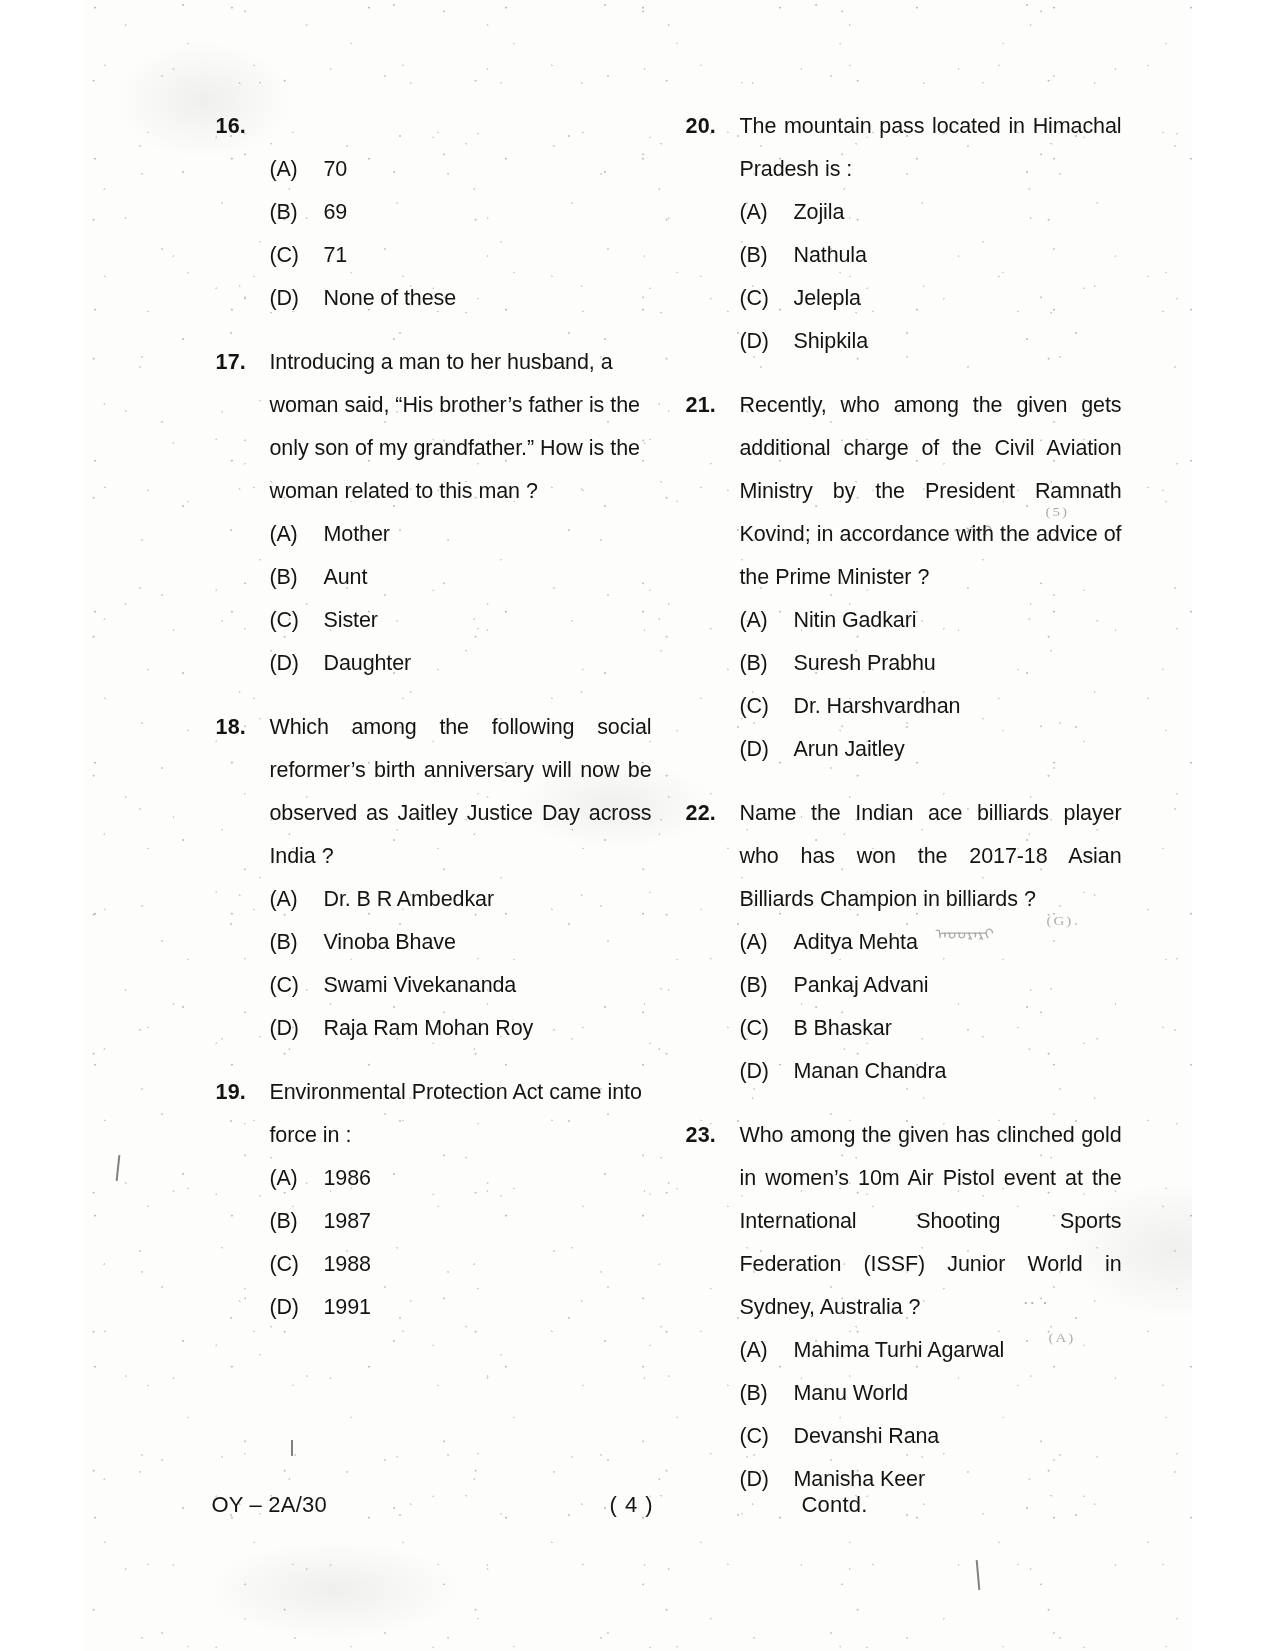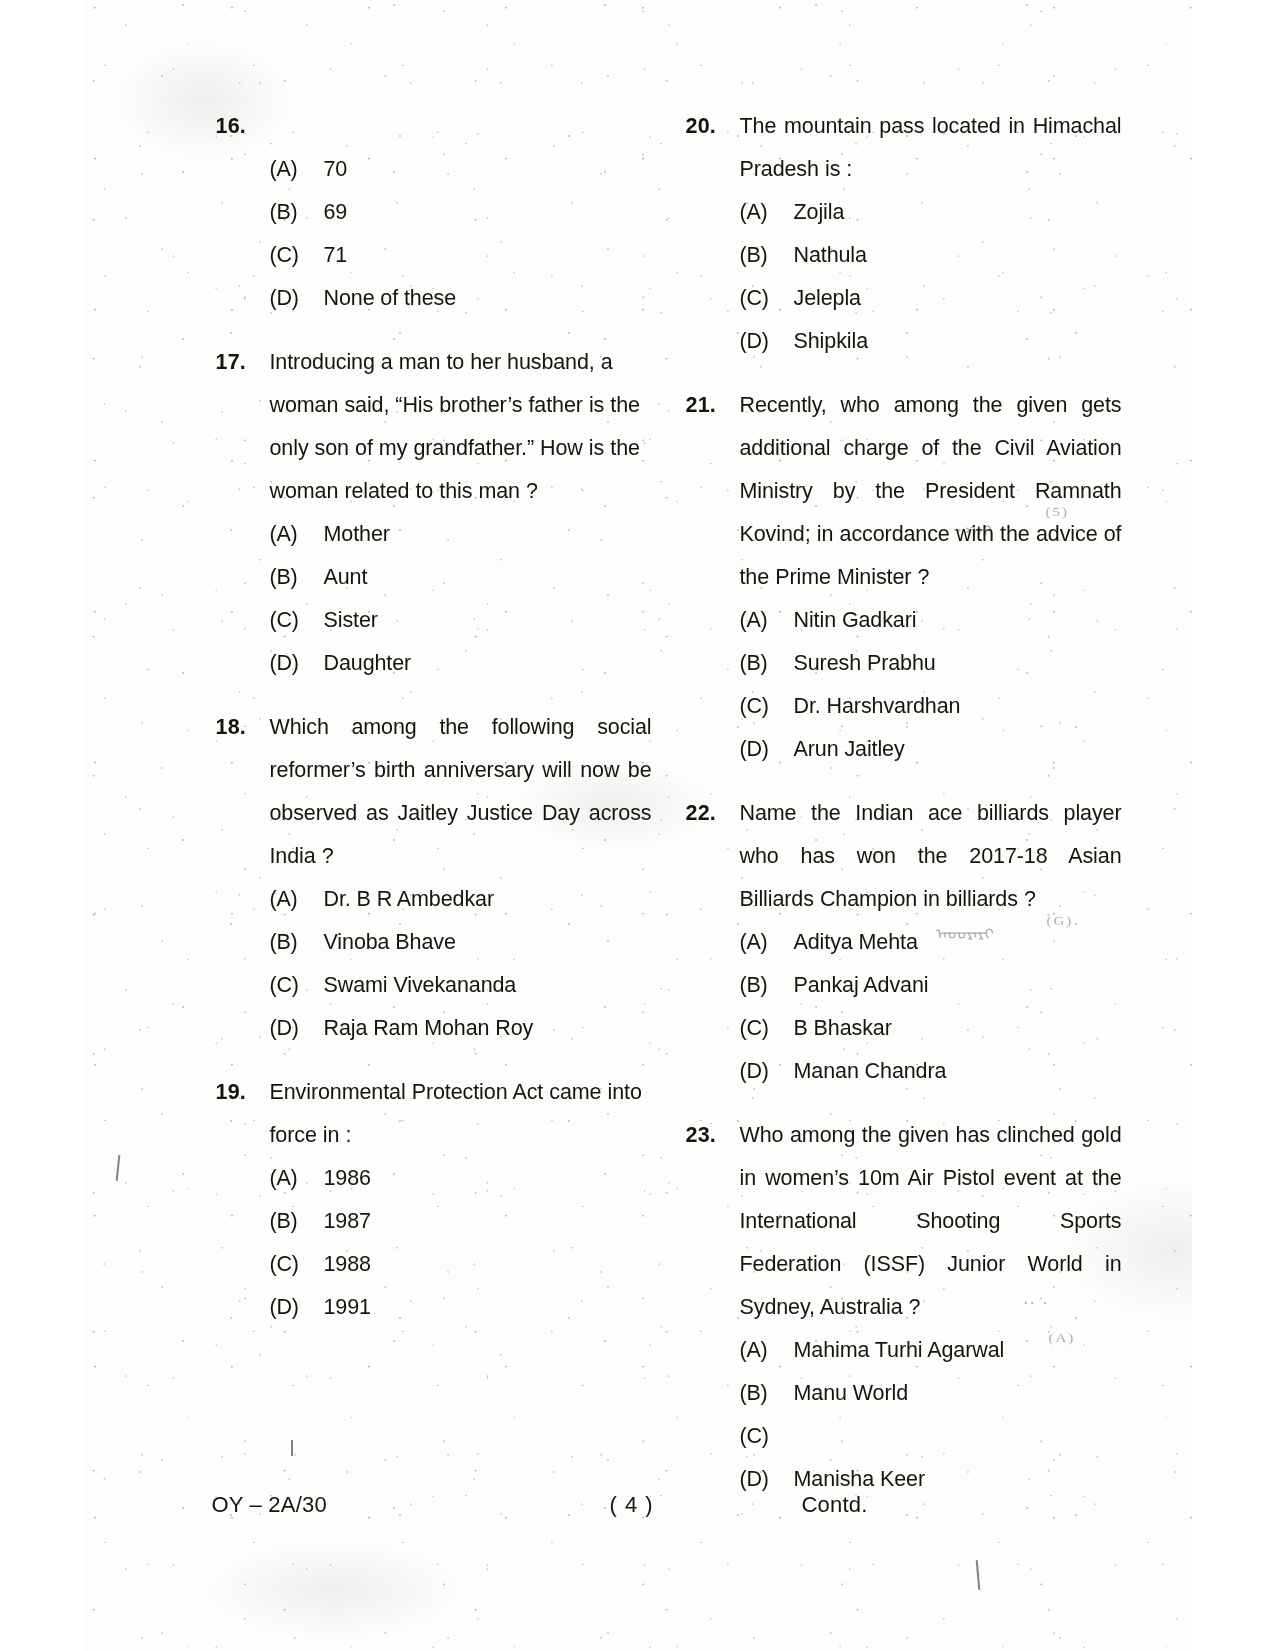--- a/index.html
+++ b/index.html
@@ -388,20 +388,21 @@
           <div class="opt-row">
             <span class="opt-letter">(A)</span>
             <span class="opt-text">Mahima Turhi Agarwal</span>
           </div>
           <div class="opt-row">
             <span class="opt-letter">(B)</span>
             <span class="opt-text">Manu World</span>
           </div>
           <div class="opt-row">
             <span class="opt-letter">(C)</span>
+            <span class="opt-text">Devanshi Rana</span>
           </div>
           <div class="opt-row">
             <span class="opt-letter">(D)</span>
             <span class="opt-text">Manisha Keer</span>
           </div>
         </div>
         <div style="height: 21px;"></div>
       </div>
     </div>
 

